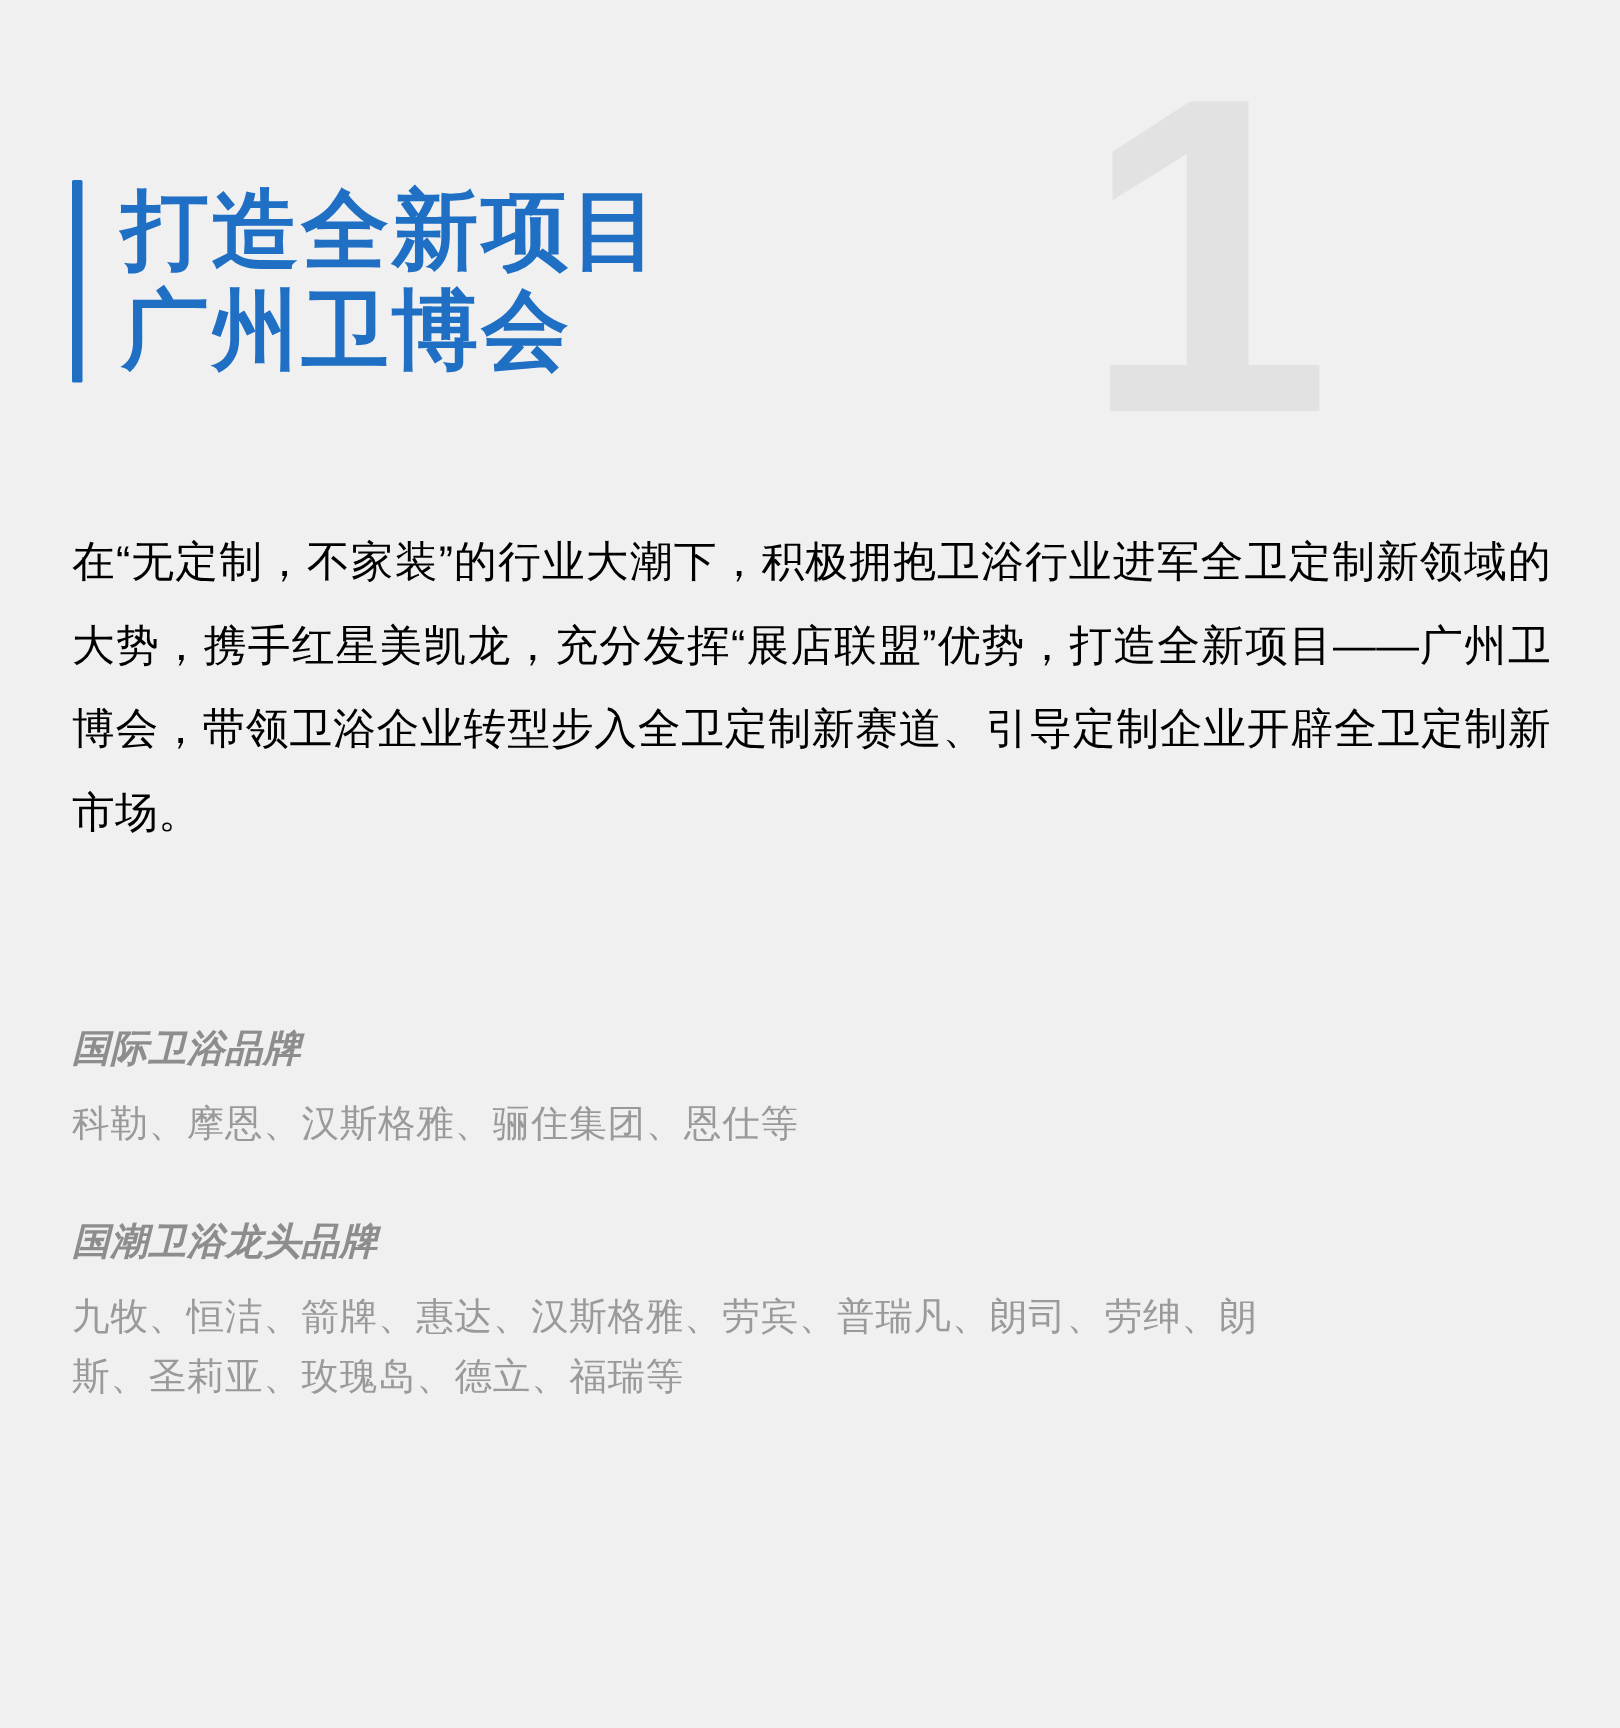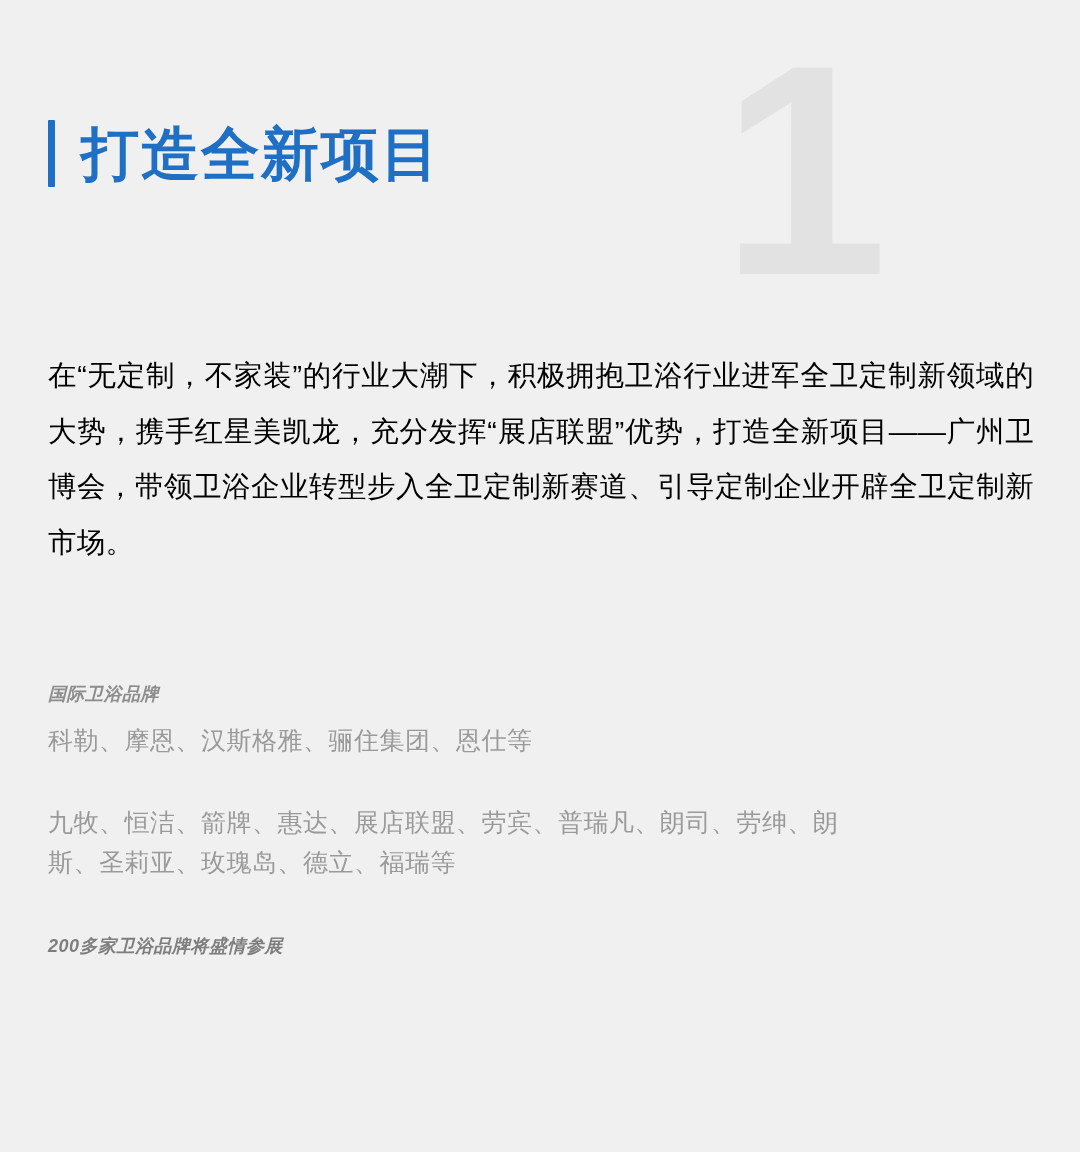--- a/index.html
+++ b/index.html
@@ -84,21 +84,21 @@
     top: 682px;
     width: 990px;
   }
   .brand-group {
     margin-bottom: 42px;
   }
   .brand-group:last-child {
     margin-bottom: 0;
   }
   .brand-heading {
-    font-size: 18px;
+    font-size: 25px;
     font-weight: 700;
     font-style: italic;
     color: #8d8d8d;
     letter-spacing: 0.5px;
     margin-bottom: 14px;
   }
   .brand-list {
     font-size: 25px;
     color: #9a9a9a;
     line-height: 1.6;
@@ -117,35 +117,34 @@
 <body>
 
 <div class="page">
 
   <div class="watermark">1</div>
 
   <div class="title-block">
     <div class="title-bar"></div>
     <div class="title-lines">
       <div class="title-line">打造全新项目</div>
+      <div class="title-line">广州卫博会</div>
     </div>
   </div>
 
   <div class="paragraph">在“无定制，不家装”的行业大潮下，积极拥抱卫浴行业进军全卫定制新领域的大势，携手红星美凯龙，充分发挥“展店联盟”优势，打造全新项目——广州卫博会，带领卫浴企业转型步入全卫定制新赛道、引导定制企业开辟全卫定制新市场。</div>
 
   <div class="brands">
 
     <div class="brand-group">
       <div class="brand-heading">国际卫浴品牌</div>
       <div class="brand-list">科勒、摩恩、汉斯格雅、骊住集团、恩仕等</div>
     </div>
 
     <div class="brand-group">
-      <div class="brand-list">九牧、恒洁、箭牌、惠达、展店联盟、劳宾、普瑞凡、朗司、劳绅、朗斯、圣莉亚、玫瑰岛、德立、福瑞等</div>
+      <div class="brand-heading">国潮卫浴龙头品牌</div>
+      <div class="brand-list">九牧、恒洁、箭牌、惠达、汉斯格雅、劳宾、普瑞凡、朗司、劳绅、朗斯、圣莉亚、玫瑰岛、德立、福瑞等</div>
     </div>
 
-    <div class="brand-group note">
-      <div class="brand-heading">200多家卫浴品牌将盛情参展</div>
-    </div>
 
   </div>
 
 </div>
 
 </body></html>

